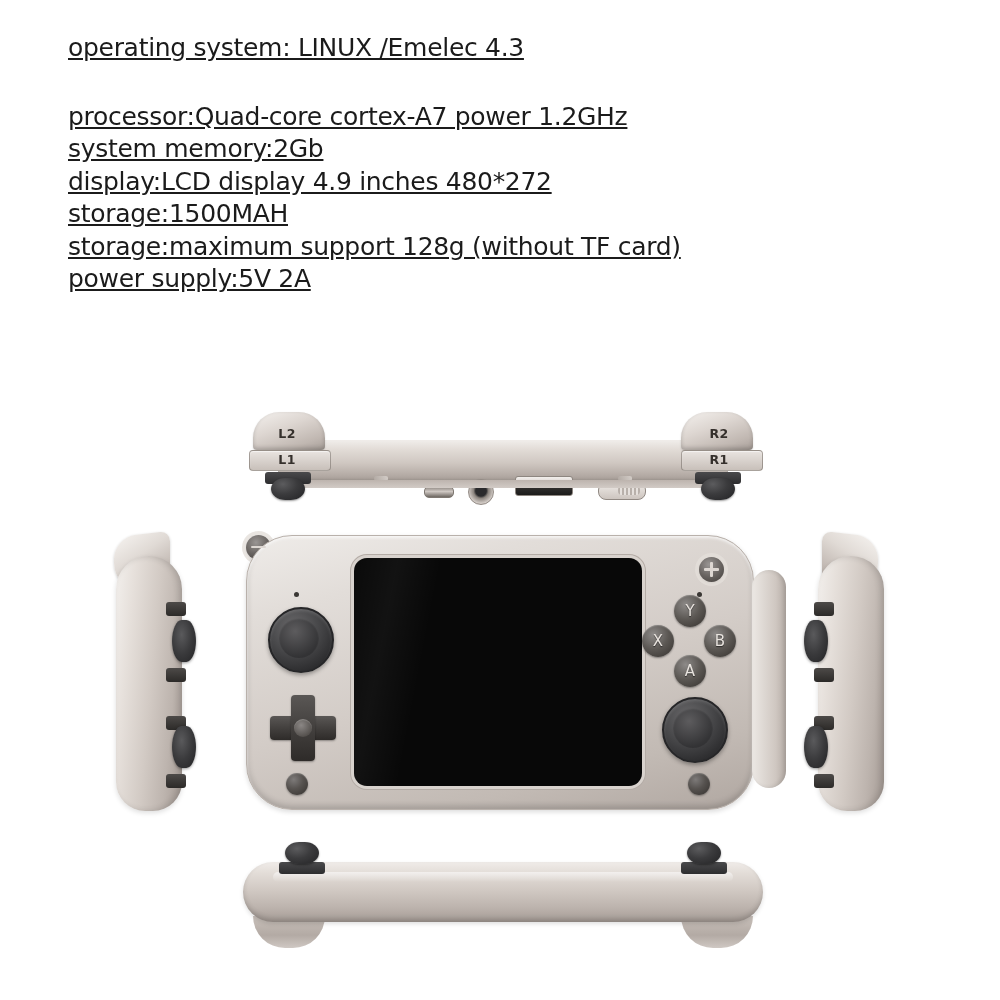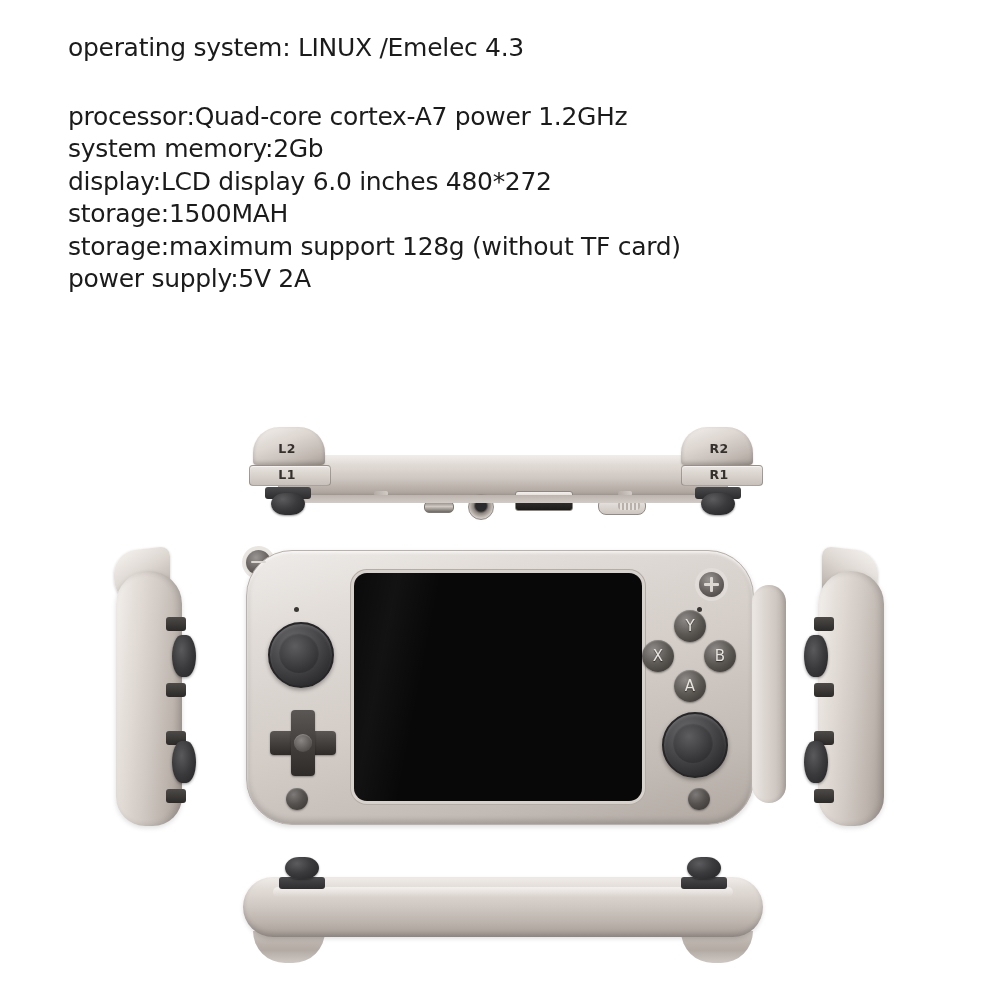--- a/index.html
+++ b/index.html
@@ -34,28 +34,29 @@
     white-space: nowrap;
   }
   .spec-line {
     font-family: "DejaVu Sans", sans-serif;
     font-size: 25px;
     font-weight: 400;
     color: #1b1b1b;
     line-height: 1.30;
     white-space: nowrap;
     letter-spacing: -0.3px;
+    text-decoration: underline;
   }
   #os-line { margin-bottom: 36px; }
 
   
   #device-figure {
     position: absolute;
     left: 0;
-    top: 415px;
+    top: 400px;
     width: 797px;
     height: 585px;
     padding-left: 27px;
   }
 
   
   .shell {
     background: linear-gradient(172deg,
         #e6e1dd 0%,
         #d6cfca 18%,
@@ -499,21 +500,21 @@
   #foot-left  { left: 10px; }
   #foot-right { right: 10px; }
 </style>
 </head>
 <body>
 
 <div id="spec-text">
   <div id="os-line" class="spec-line">operating system: LINUX /Emelec 4.3</div>
   <div class="spec-line">processor:Quad-core cortex-A7 power 1.2GHz</div>
   <div class="spec-line">system memory:2Gb</div>
-  <div class="spec-line">display:LCD display 6.0 inches 480*272</div>
+  <div class="spec-line">display:LCD display 4.9 inches 480*272</div>
   <div class="spec-line">storage:1500MAH</div>
   <div class="spec-line">storage:maximum support 128g (without TF card)</div>
   <div class="spec-line">power supply:5V 2A</div>
 </div>
 
 <div id="device-figure">
 
   <div id="view-top">
     <div id="top-bar" class="shell">
       <div class="vent" style="left:96px;"></div>

